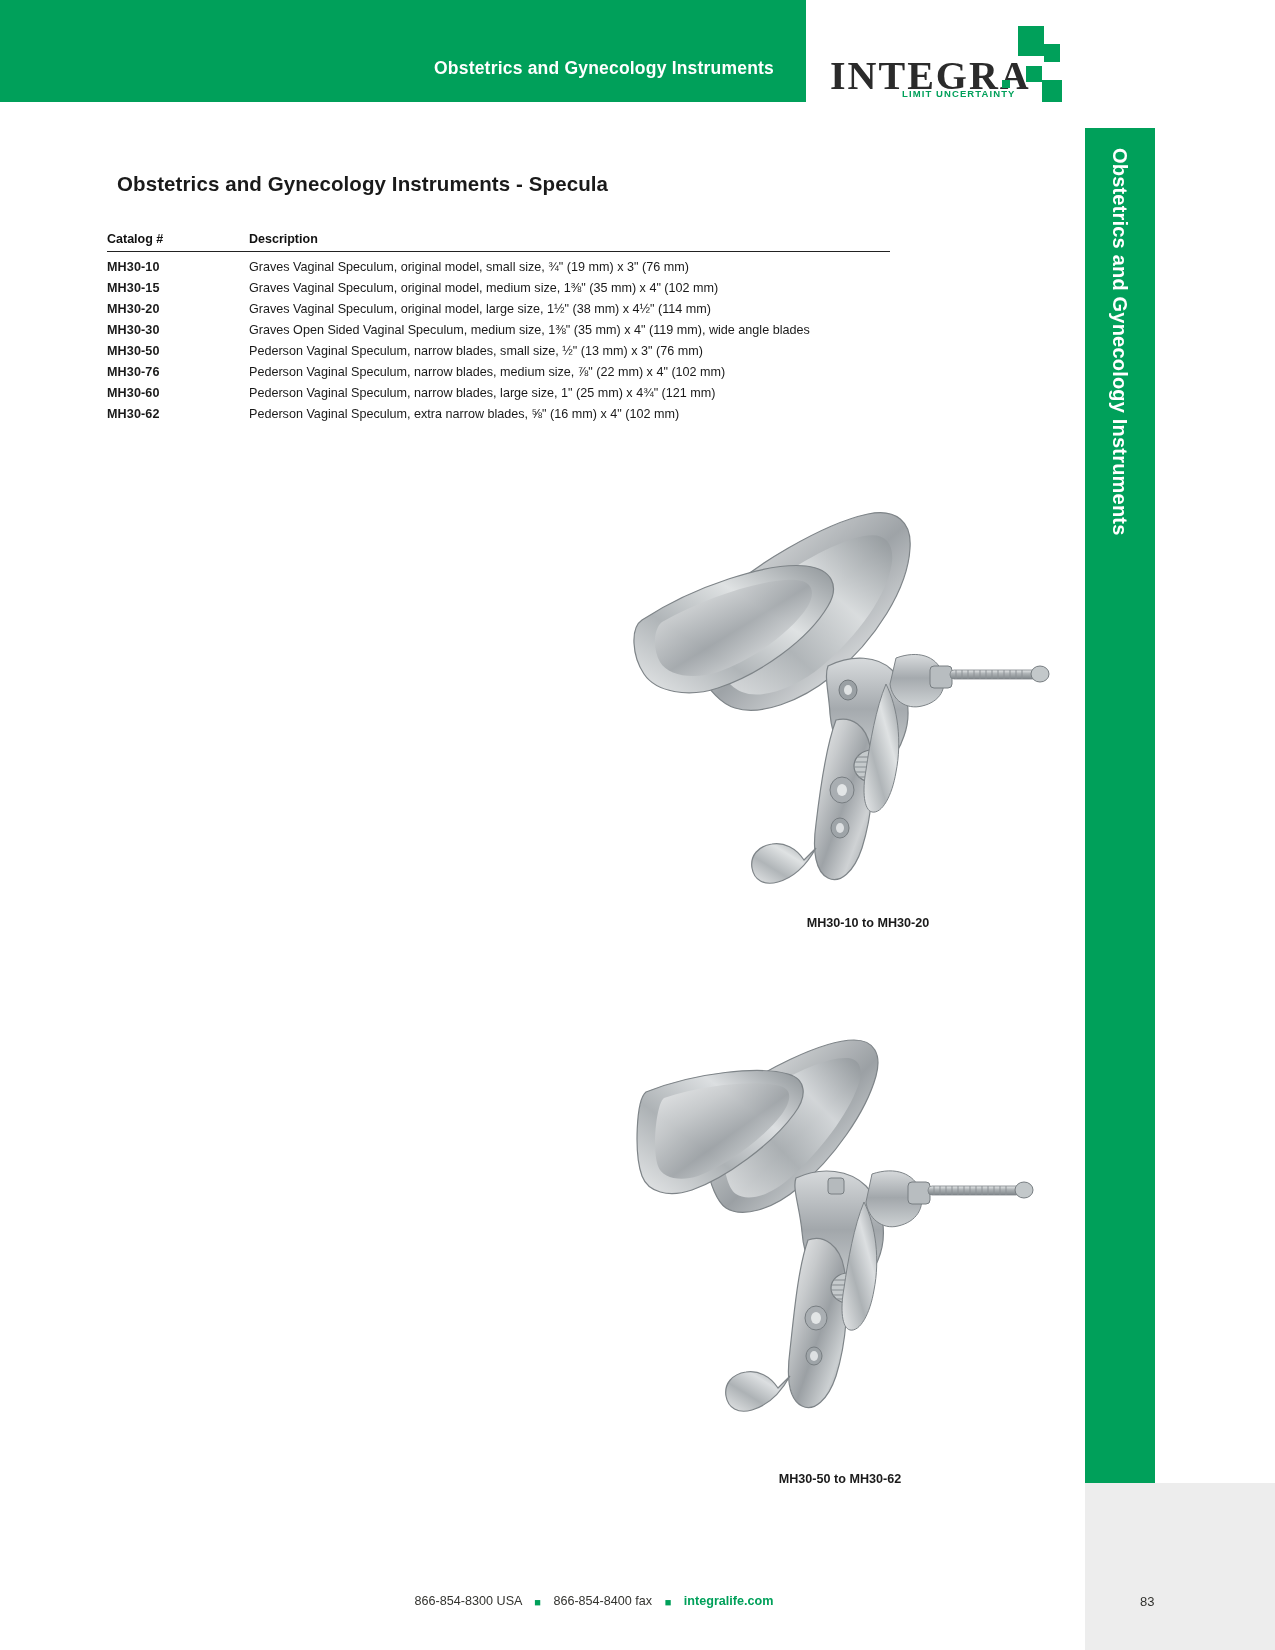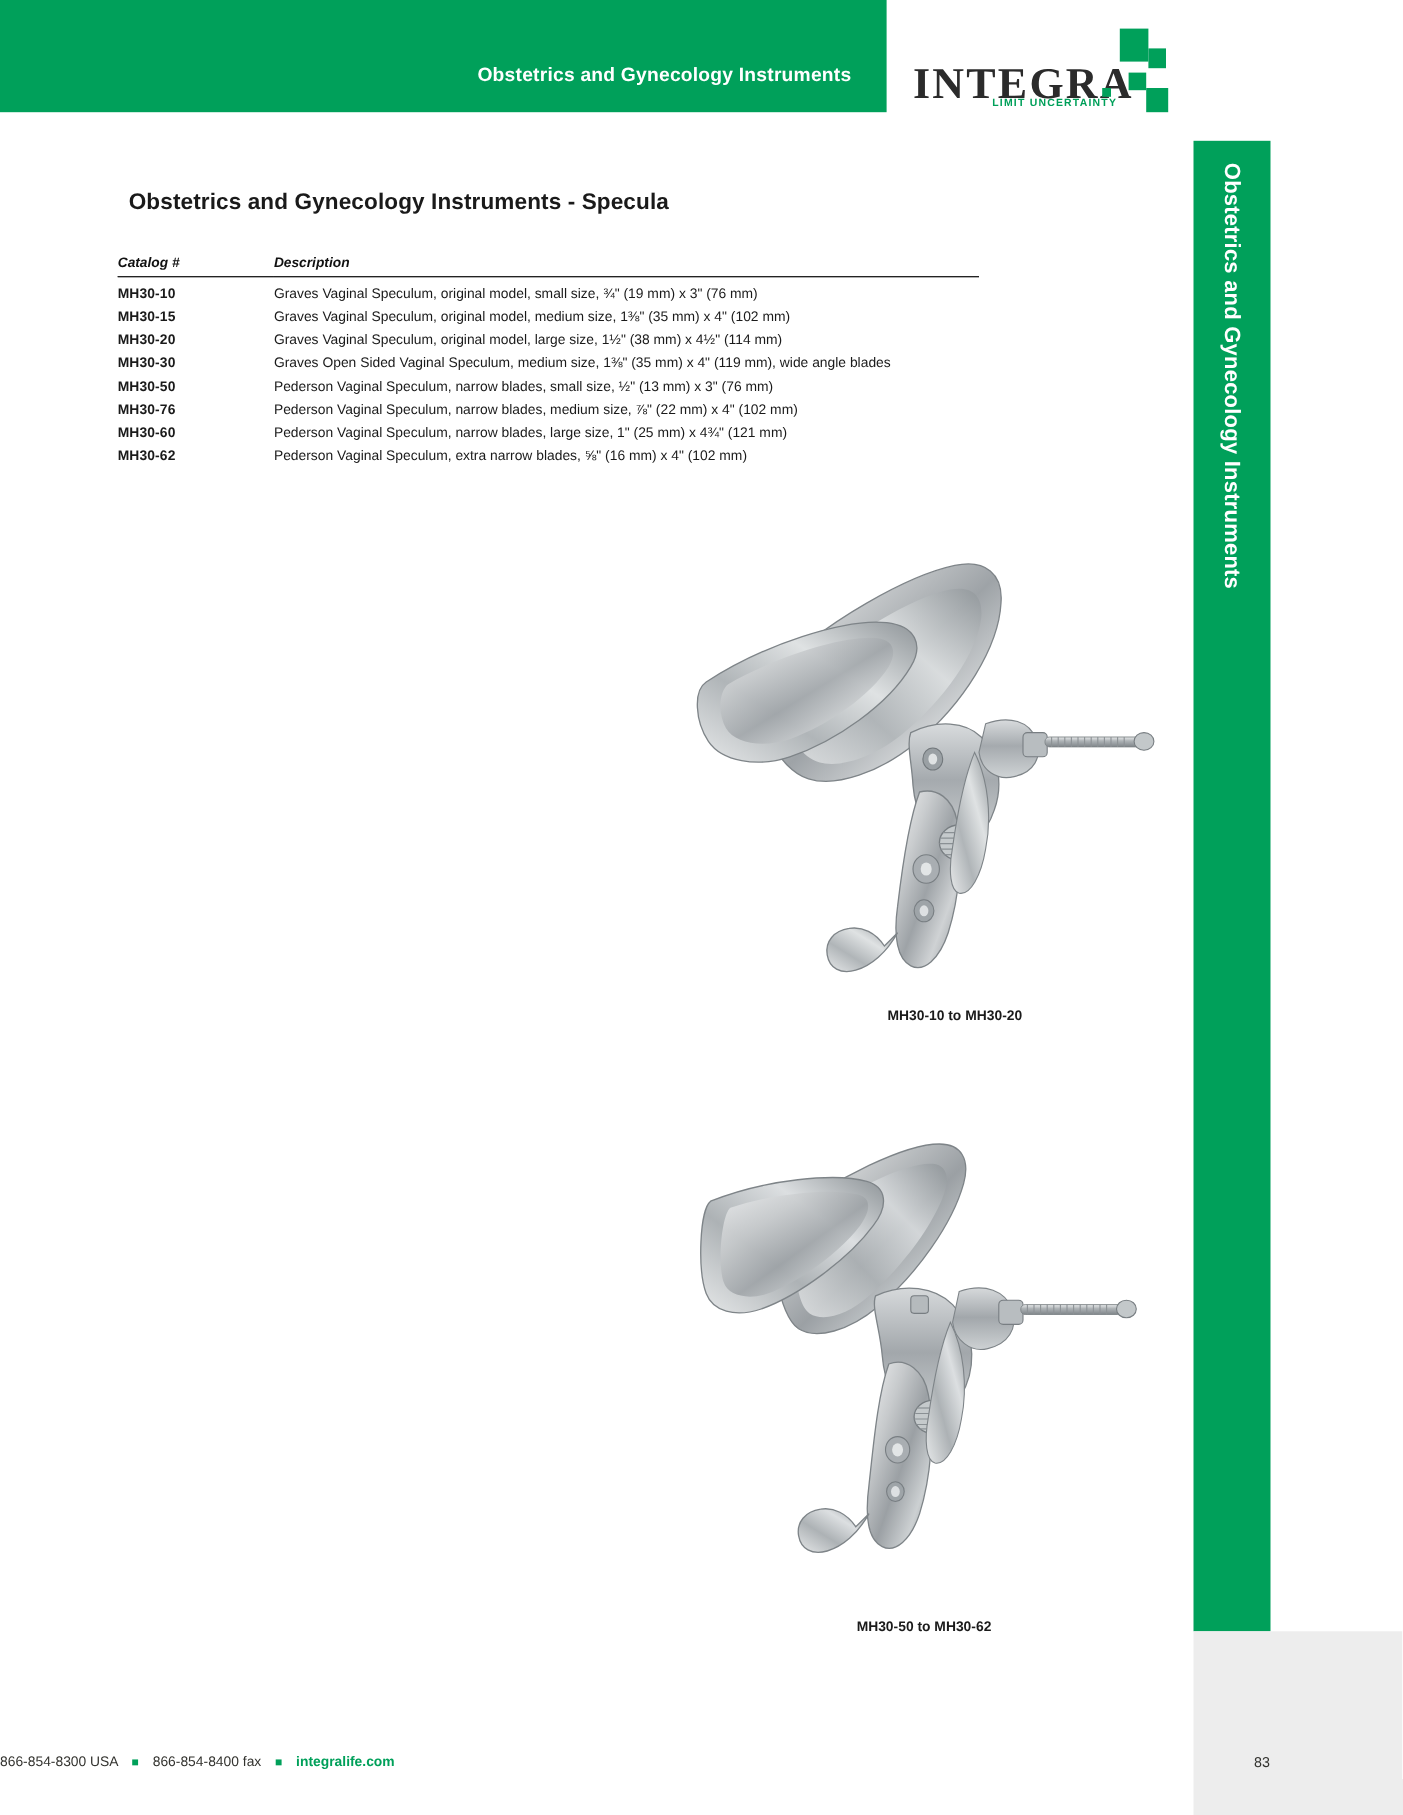--- a/index.html
+++ b/index.html
@@ -126,21 +126,20 @@
     width: 783px;
     border-collapse: collapse;
   }
   table.catalog th {
     text-align: left;
     font-size: 12.5px;
     font-weight: bold;
     color: #111;
     padding: 0 0 5px 0;
     border-bottom: 1.4px solid #222;
-    font-style: italic;
   }
   table.catalog th.col-cat { width: 142px; }
   table.catalog td {
     font-size: 12.6px;
     color: #1a1a1a;
     padding: 3.6px 0 3.4px 0;
     vertical-align: top;
   }
   table.catalog td.cat {
     font-weight: bold;
@@ -164,20 +163,21 @@
   }
   .cap1 { left: 628px; top: 916px; width: 480px; }
   .cap2 { left: 600px; top: 1472px; width: 480px; }
 
   
   .footer {
     position: absolute;
     left: 0;
     top: 1594px;
     width: 1188px;
+    text-align: center;
     font-size: 12.6px;
     color: #33332f;
   }
   .footer .sep {
     color: #00A05A;
     font-size: 11px;
     margin: 0 9px;
     vertical-align: middle;
   }
   .footer .site {

